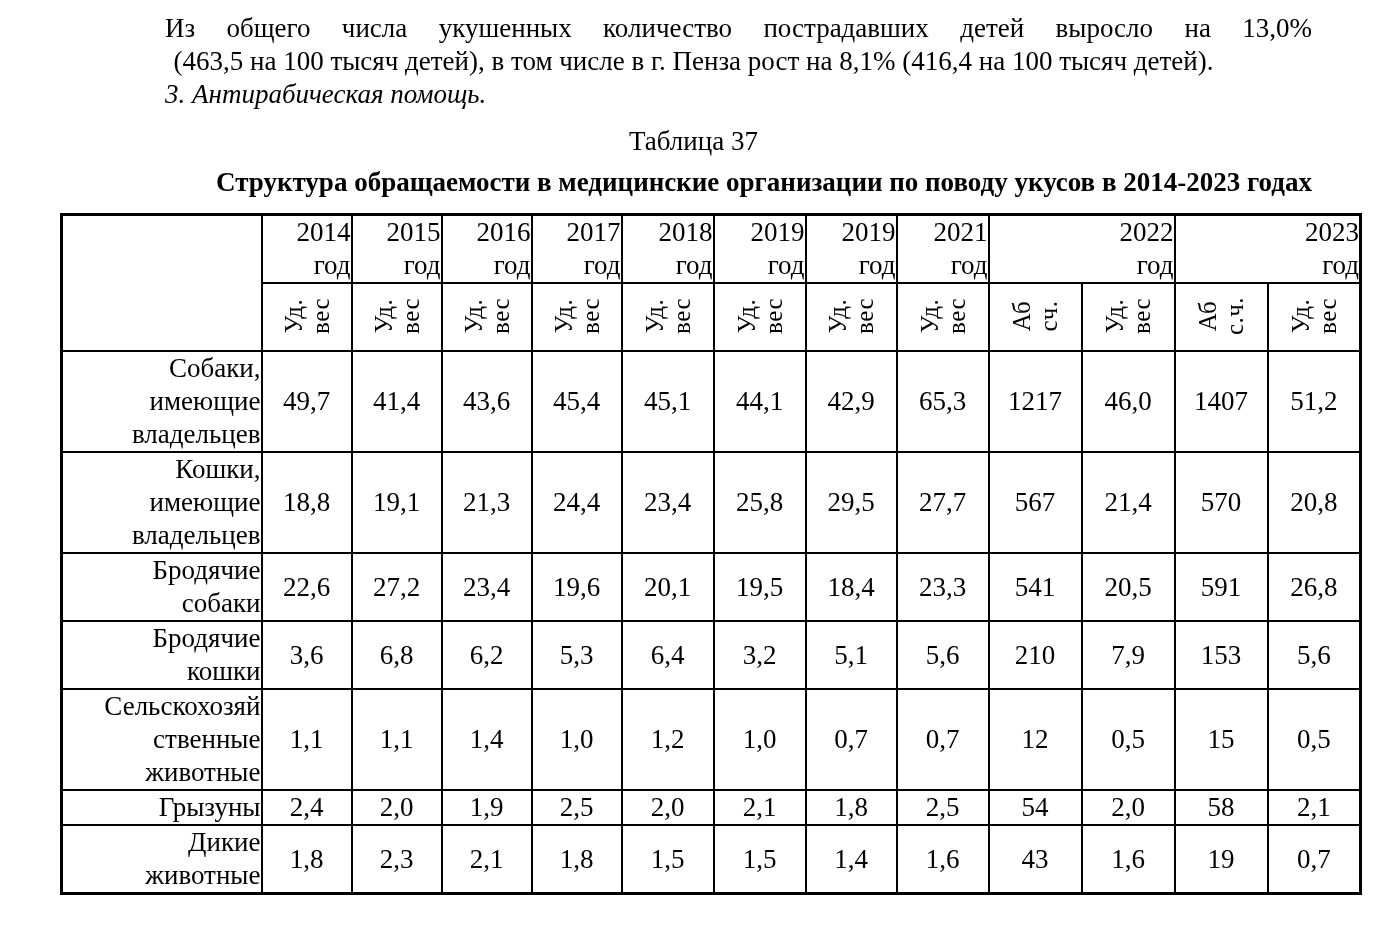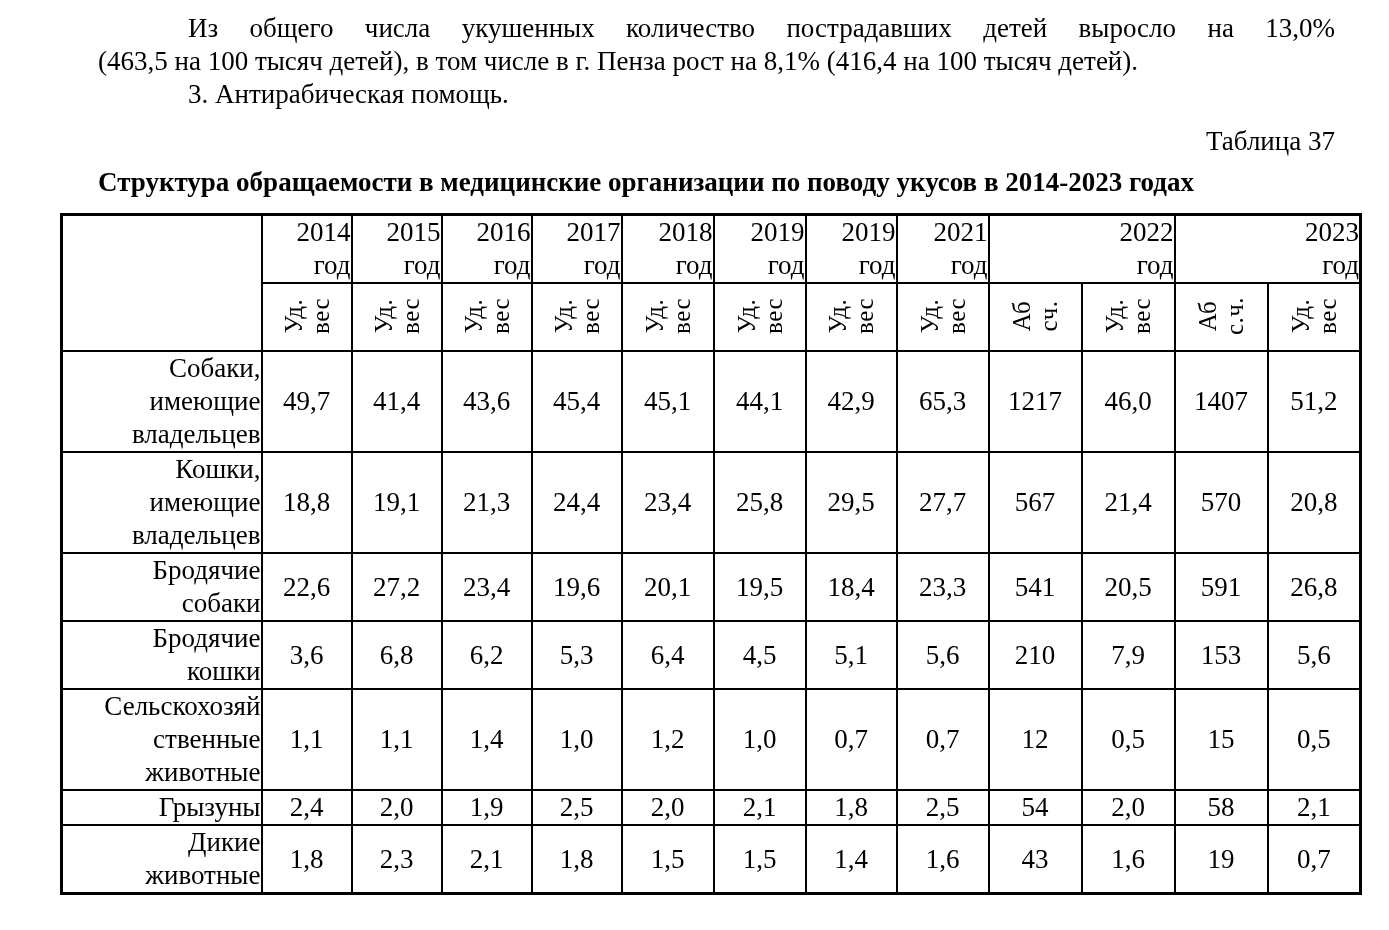--- a/index.html
+++ b/index.html
@@ -4,31 +4,31 @@
 <style>
   html, body { margin: 0; padding: 0; }
   body {
     width: 1389px; height: 930px;
     background: #ffffff; color: #000000;
     font-family: "Liberation Serif", serif;
     overflow: hidden;
   }
   .text-block {
     padding-top: 12px;
-    margin-left: 98px;
+    margin-left: 75px;
     width: 1237px;
     font-size: 27px;
     line-height: 33px;
   }
   .p { margin: 0; }
   .p1-line1 { text-align: justify; text-align-last: justify; text-indent: 90px; }
-  .p1-line2 { text-align: left; }
-  .p2 { text-indent: 90px; }
-  .tbl-label { margin-top: 14px; text-align: right; }
-  .tbl-title { margin-top: 8px; text-align: left; font-weight: bold; }
+  .p1-line2 { text-align: center; }
+  .p2 { text-indent: 90px; font-style: italic; }
+  .tbl-label { margin-top: 14px; text-align: center; }
+  .tbl-title { margin-top: 8px; text-align: right; font-weight: bold; }
   table.data {
     border-collapse: collapse;
     table-layout: fixed;
     width: 1298px;
     margin: 14px 0 0 60px;
     border: 3px solid #000;
     font-size: 27px;
   }
   table.data th, table.data td {
     border: 2px solid #000;
@@ -191,21 +191,21 @@
           <td class="num">26,8</td>
         </tr>
         <tr>
           <td class="lbl">Бродячие
 кошки</td>
           <td class="num">3,6</td>
           <td class="num">6,8</td>
           <td class="num">6,2</td>
           <td class="num">5,3</td>
           <td class="num">6,4</td>
-          <td class="num">4,5</td>
+          <td class="num">3,2</td>
           <td class="num">5,1</td>
           <td class="num">5,6</td>
           <td class="num">210</td>
           <td class="num">7,9</td>
           <td class="num">153</td>
           <td class="num">5,6</td>
         </tr>
         <tr>
           <td class="lbl">Сельскохозяй
 ственные

